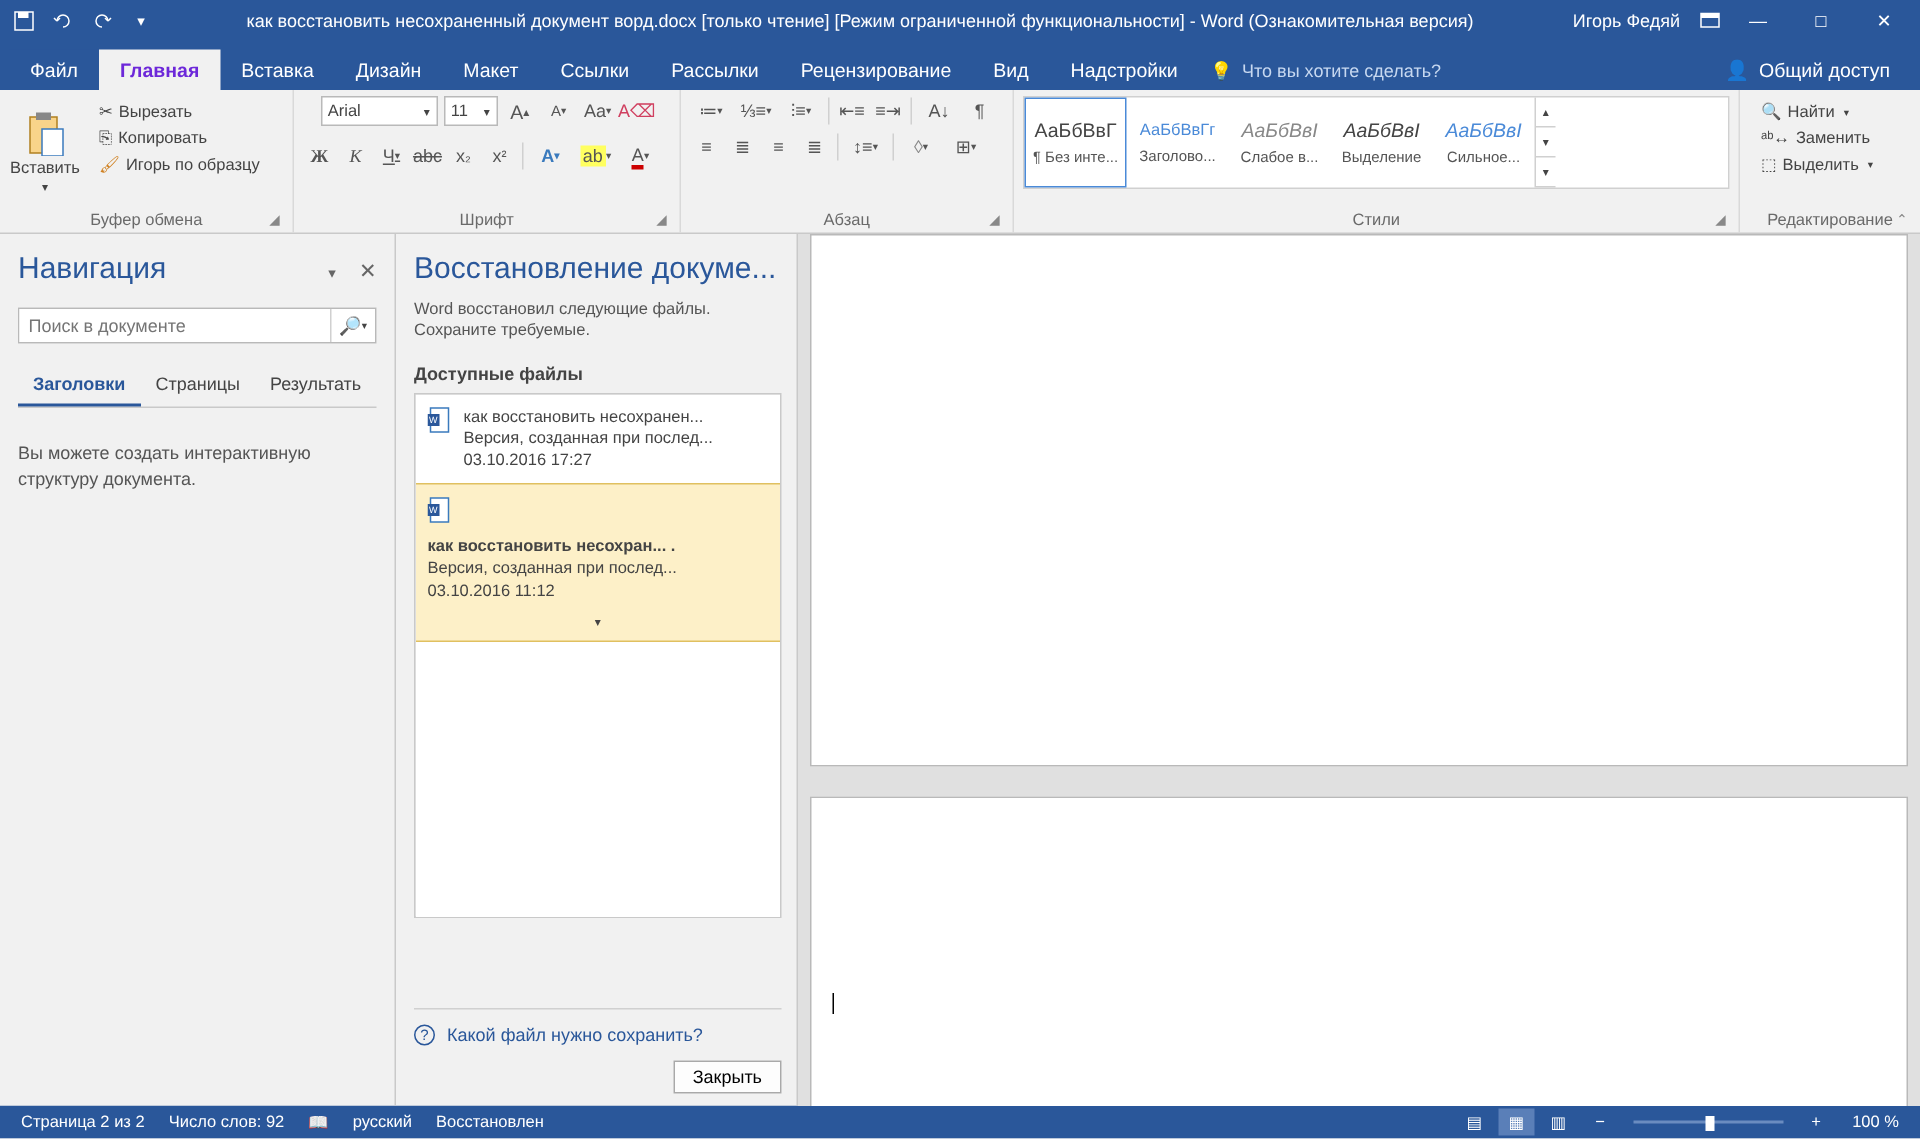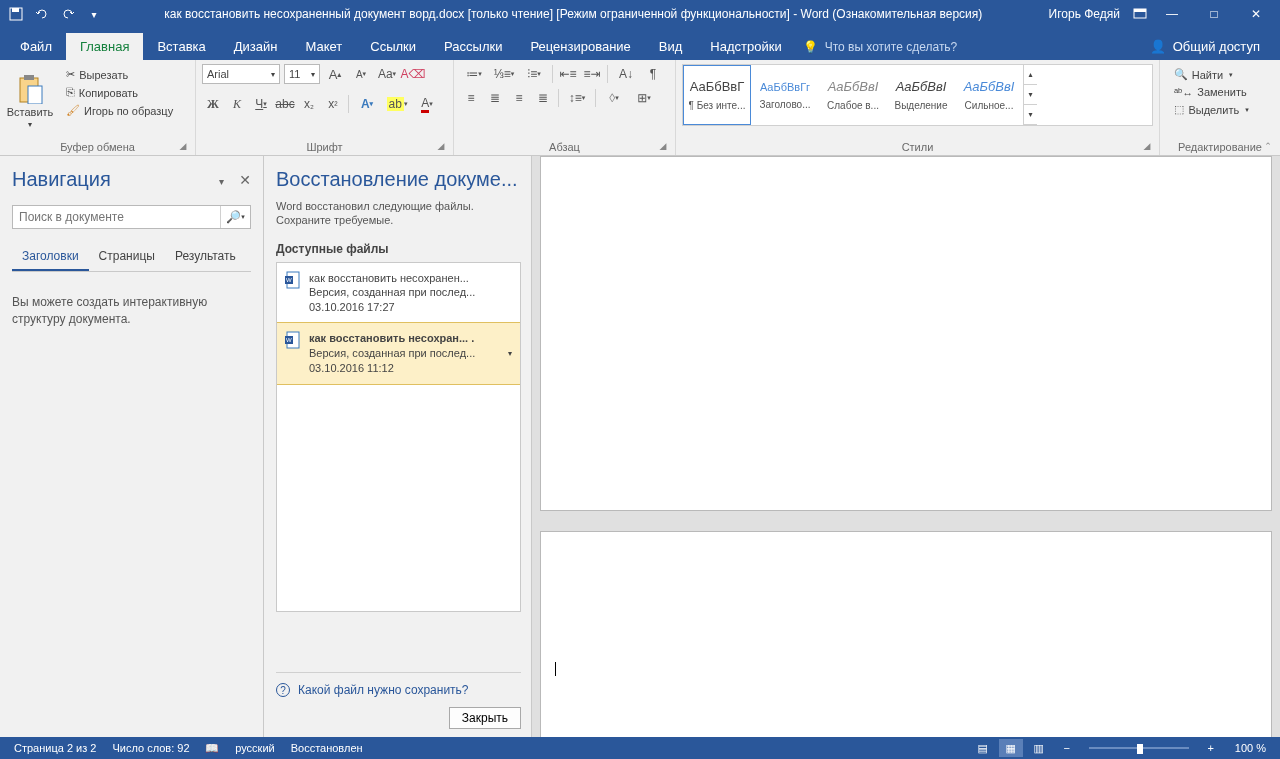--- a/index.html
+++ b/index.html
@@ -7,32 +7,32 @@
 .titlebar { background: #2a579a; height: 28px; display: flex; align-items: center; color: #fff; padding: 0 4px; }
 .qat { display: flex; gap: 2px; align-items: center; }
 .qat-btn { width: 24px; height: 22px; display: flex; align-items: center; justify-content: center; cursor: pointer; }
 .title-text { flex: 1; text-align: center; font-size: 12px; white-space: nowrap; overflow: hidden; }
 .titlebar .user-name { font-size: 12px; margin: 0 8px; }
 .win-btns { display: flex; gap: 2px; }
 .win-btn { width: 40px; height: 22px; display: flex; align-items: center; justify-content: center; cursor: pointer; font-size: 12px; }
 .menubar { background: #2a579a; height: 32px; display: flex; align-items: flex-end; padding: 0 6px; color: #fff; }
 .menu-tab { padding: 6px 14px; font-size: 13px; cursor: pointer; }
 .menu-tab.file { background: #2a579a; }
-.menu-tab.active { background: #f1f1f1; color: #15803d; font-weight: normal; }
+.menu-tab.active { background: #f1f1f1; color: #6d28d9; font-weight: bold; }
 .tell-me { flex: 1; padding: 6px 8px; font-size: 12px; color: #c7d8f0; display: flex; align-items: center; gap: 6px; }
 .share-btn { padding: 6px 14px; font-size: 13px; cursor: pointer; display: flex; align-items: center; gap: 6px; }
 .ribbon { background: #f1f1f1; height: 96px; display: flex; border-bottom: 1px solid #c9c9c9; }
 .group { border-right: 1px solid #d9d9d9; padding: 4px 6px 2px 6px; display: flex; flex-direction: column; }
 .group-body { flex: 1; display: flex; gap: 4px; }
 .group-label { text-align: center; font-size: 11px; color: #6a6a6a; padding-top: 2px; position: relative; }
 .group-launcher { position: absolute; right: 0; bottom: 0; width: 12px; height: 12px; font-size: 9px; color: #888; cursor: pointer; }
 .big-btn { display: flex; flex-direction: column; align-items: center; justify-content: center; width: 48px; cursor: pointer; font-size: 11px; gap: 2px; }
 .small-btn-row { display: flex; align-items: center; gap: 4px; font-size: 11px; padding: 2px 4px; cursor: pointer; }
 .clipboard-col { display: flex; flex-direction: column; gap: 1px; padding: 2px 4px; }
-.font-row1 { display: flex; gap: 4px; align-items: center; }
+.font-row1 { display: flex; gap: 4px; align-items: center; justify-content: center; }
 .combo { background: #fff; border: 1px solid #b9b9b9; height: 20px; display: flex; align-items: center; padding: 0 4px; font-size: 11px; }
 .font-name { width: 78px; } .font-size { width: 36px; }
 .rbtn { width: 22px; height: 20px; display: flex; align-items: center; justify-content: center; cursor: pointer; font-size: 12px; color: #555; }
 .rbtn-w { width: 28px; }
 .font-row2 { display: flex; gap: 2px; align-items: center; margin-top: 6px; }
 .para-row { display: flex; gap: 2px; align-items: center; }
 .divider-v { width: 1px; height: 18px; background: #d0d0d0; margin: 0 2px; }
 .styles-gallery { display: flex; gap: 0; border: 1px solid #d0d0d0; background: #fff; height: 62px; }
 .style-item { width: 68px; display: flex; flex-direction: column; align-items: center; justify-content: center; cursor: pointer; padding: 2px; }
 .style-preview { font-size: 13px; }
@@ -45,30 +45,30 @@
 .nav-pane { width: 264px; background: #f1f1f1; border-right: 1px solid #c9c9c9; padding: 12px 12px 8px 12px; display: flex; flex-direction: column; }
 .nav-title-row { display: flex; align-items: center; justify-content: space-between; }
 .nav-title { font-size: 20px; color: #2a579a; }
 .nav-close { cursor: pointer; font-size: 14px; color: #666; }
 .nav-drop { cursor: pointer; font-size: 10px; color: #666; margin-right: 12px; }
 .search-box { margin-top: 14px; display: flex; border: 1px solid #b9b9b9; background: #fff; height: 24px; }
 .search-input { flex: 1; border: none; padding: 0 6px; font-size: 12px; outline: none; }
 .search-btn { width: 30px; display: flex; align-items: center; justify-content: center; border-left: 1px solid #d0d0d0; font-size: 12px; cursor: pointer; }
 .nav-tabs { display: flex; margin-top: 14px; font-size: 12px; border-bottom: 1px solid #c9c9c9; }
 .nav-tab { padding: 6px 10px; cursor: pointer; color: #444; }
-.nav-tab.active { color: #2a579a; border-bottom: 2px solid #2a579a; font-weight: 400; }
+.nav-tab.active { color: #2a579a; border-bottom: 2px solid #2a579a; font-weight: 700; }
 .nav-body { margin-top: 22px; font-size: 12px; color: #555; line-height: 1.4; }
 .nav-body p { margin-bottom: 14px; }
 .recovery-pane { width: 268px; background: #f1f1f1; border-right: 1px solid #c9c9c9; padding: 12px 10px 8px 12px; display: flex; flex-direction: column; }
 .rec-title { font-size: 20px; color: #2a579a; white-space: nowrap; overflow: hidden; }
 .rec-sub { font-size: 11px; color: #555; margin-top: 8px; line-height: 1.3; }
 .rec-avail { font-size: 12px; font-weight: 600; margin-top: 14px; }
 .rec-list { border: 1px solid #c9c9c9; background: #fff; margin-top: 6px; height: 350px; overflow: auto; }
 .rec-item { display: flex; gap: 8px; padding: 8px 8px; cursor: pointer; }
-.rec-item.sel { background: #fdf0c8; border: 1px solid #e0c060; margin: -1px; }
+.rec-item.sel { background: #fdf0c8; border: 1px solid #e0c060; margin: -1px; flex-direction: column; }
 .rec-icon { width: 16px; height: 18px; flex-shrink: 0; }
 .rec-text { font-size: 11px; line-height: 1.35; flex: 1; overflow: hidden; }
 .rec-text .name { white-space: nowrap; overflow: hidden; text-overflow: ellipsis; }
 .rec-item.sel .name { font-weight: 600; }
 .rec-bottom { margin-top: auto; border-top: 1px solid #d0d0d0; padding-top: 10px; }
 .which-file { display: flex; align-items: center; gap: 8px; font-size: 12px; color: #2a579a; cursor: pointer; }
 .close-btn-row { display: flex; justify-content: flex-end; margin-top: 10px; }
 .close-btn { border: 1px solid #a9a9a9; background: #fdfdfd; padding: 3px 12px; font-size: 12px; cursor: pointer; }
 .doc-area { flex: 1; background: #e0e0e0; overflow: auto; padding: 0 8px; }
 .page { background: #fff; border: 1px solid #b9b9b9; margin-bottom: 20px; height: 355px; }

